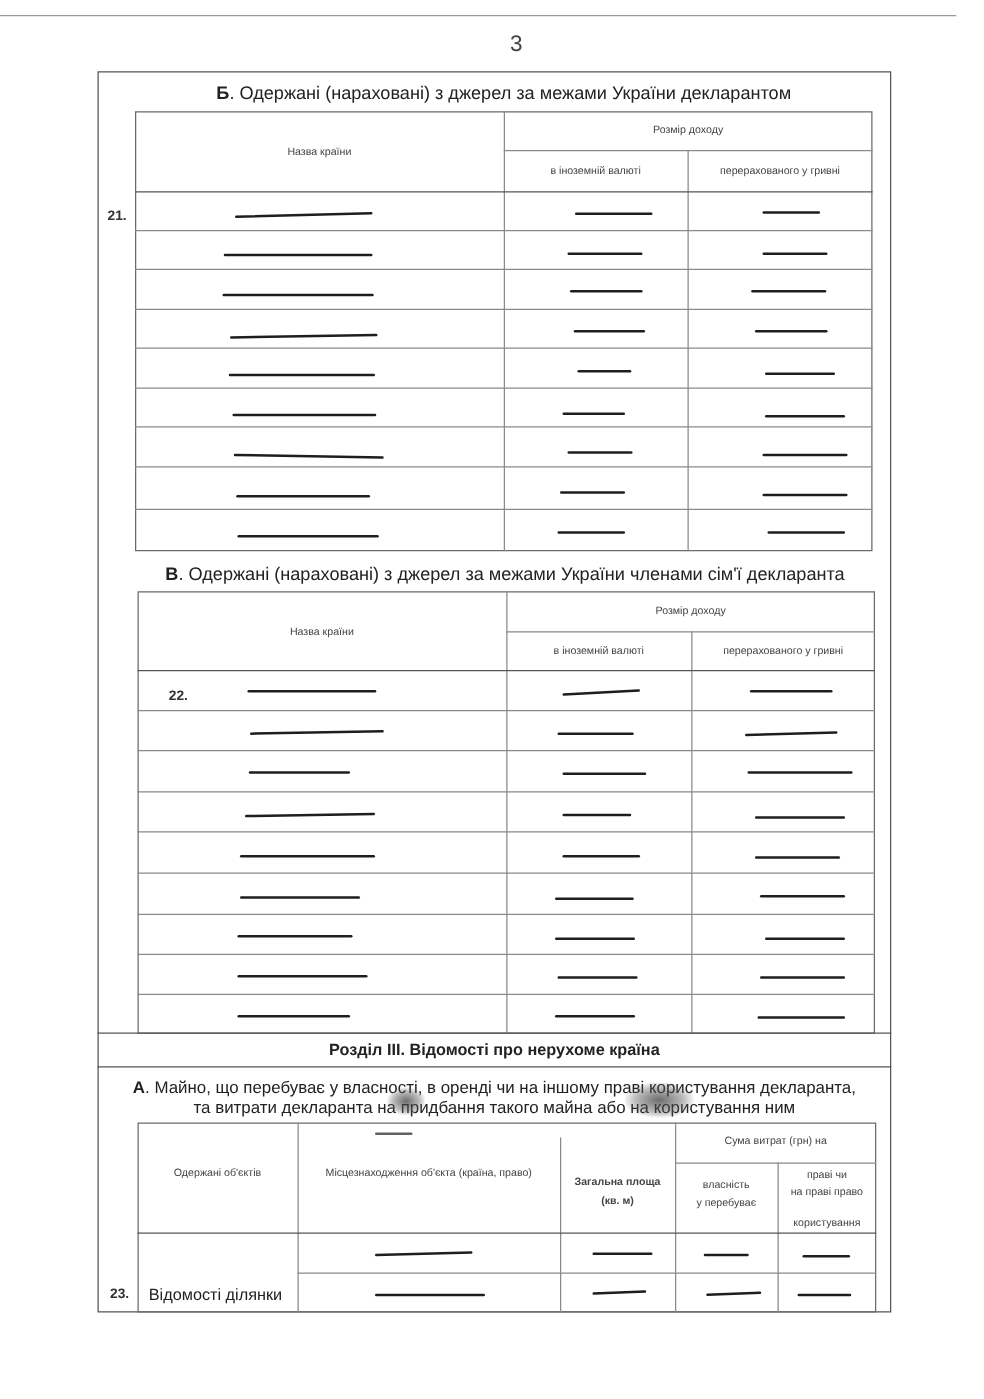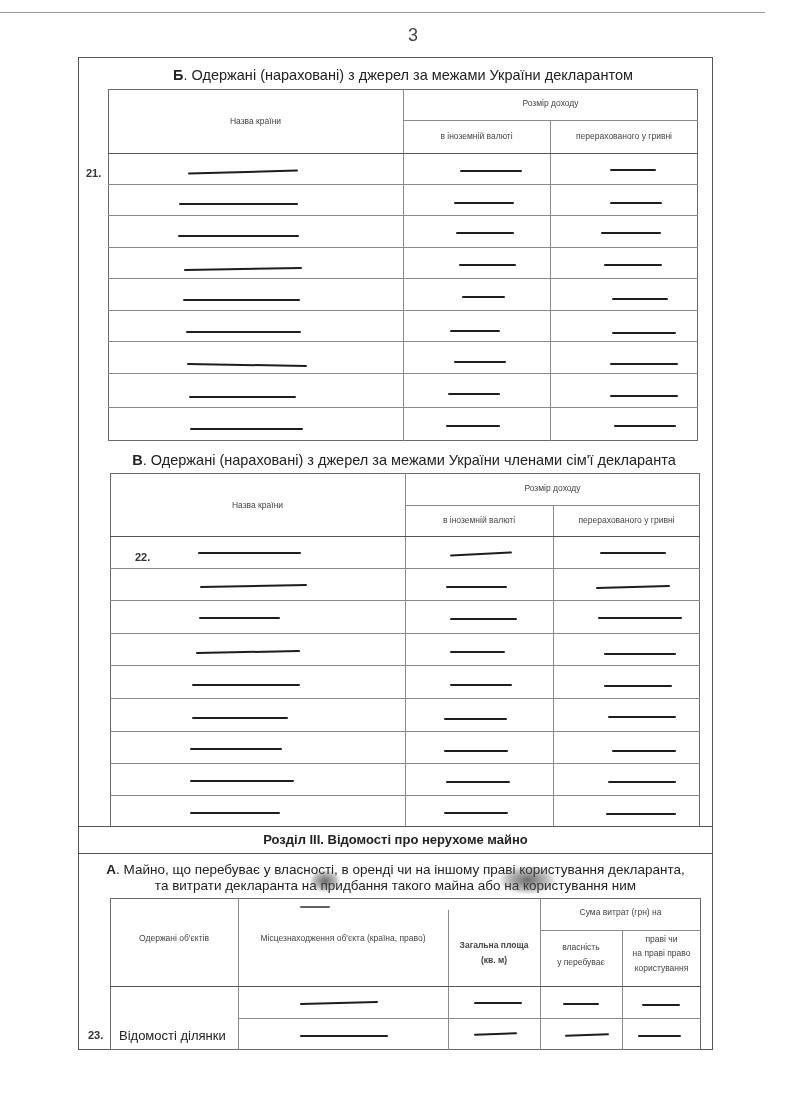--- a/index.html
+++ b/index.html
@@ -151,21 +151,21 @@
 
 <div class="abs dash" style="left:190px; top:780px; width:104px;"></div>
 <div class="abs dash" style="left:446px; top:781px; width:64px;"></div>
 <div class="abs dash" style="left:608px; top:781px; width:68px;"></div>
 
 <div class="abs dash" style="left:190px; top:812px; width:90px;"></div>
 <div class="abs dash" style="left:444px; top:812px; width:64px;"></div>
 <div class="abs dash" style="left:606px; top:813px; width:70px;"></div>
 
 <div class="abs hline strong" style="left:78px; top:826px; width:635px;"></div>
-<div class="abs band" style="left:78px; top:832px; width:635px;">Розділ III. Відомості про нерухоме майно</div>
+<div class="abs band" style="left:78px; top:832px; width:635px;">Розділ III. Відомості про нерухоме країна</div>
 <div class="abs hline strong" style="left:78px; top:853px; width:635px;"></div>
 
 <div class="abs sect-title" style="left:78px; top:862px; width:635px; font-size:13.5px;">
   <b>А</b><span>. Майно, що перебуває у власності, в оренді чи на іншому праві користування декларанта,</span>
 </div>
 <div class="abs sect-title" style="left:78px; top:878px; width:635px; font-size:13.5px;">та витрати декларанта на придбання такого майна або на користування ним</div>
 <div class="abs smudge" style="left:310px; top:870px; width:30px; height:22px;"></div>
 <div class="abs smudge" style="left:500px; top:866px; width:55px; height:28px;"></div>
 
 <div class="abs tbl" style="left:110px; top:898px; width:591px; height:152px;"></div>
@@ -185,21 +185,21 @@
   <div style="margin-top:4px;">(кв. м)</div>
 </div>
 <div class="abs hcell" style="left:540px; top:907px; width:161px;">Сума витрат (грн) на</div>
 <div class="abs hcell" style="left:540px; top:942px; width:82px;">
   <div>власність</div>
   <div style="margin-top:4px;">у перебуває</div>
 </div>
 <div class="abs hcell" style="left:622px; top:934px; width:79px;">
   <div>праві чи</div>
   <div style="margin-top:3px;">на праві право</div>
-  <div style="margin-top:3px;">користування</div>
+  <div style="margin-top:13px;">користування</div>
 </div>
 
 <div class="abs rownum" style="left:88px; top:1029px;">23.</div>
 <div class="abs land" style="left:119px; top:1028px;">Відомості ділянки</div>
 
 <div class="abs dash" style="left:300px; top:1002px; width:78px; transform:rotate(-1.5deg);"></div>
 <div class="abs dash" style="left:474px; top:1002px; width:48px;"></div>
 <div class="abs dash" style="left:563px; top:1003px; width:36px;"></div>
 <div class="abs dash" style="left:642px; top:1004px; width:38px;"></div>
 

